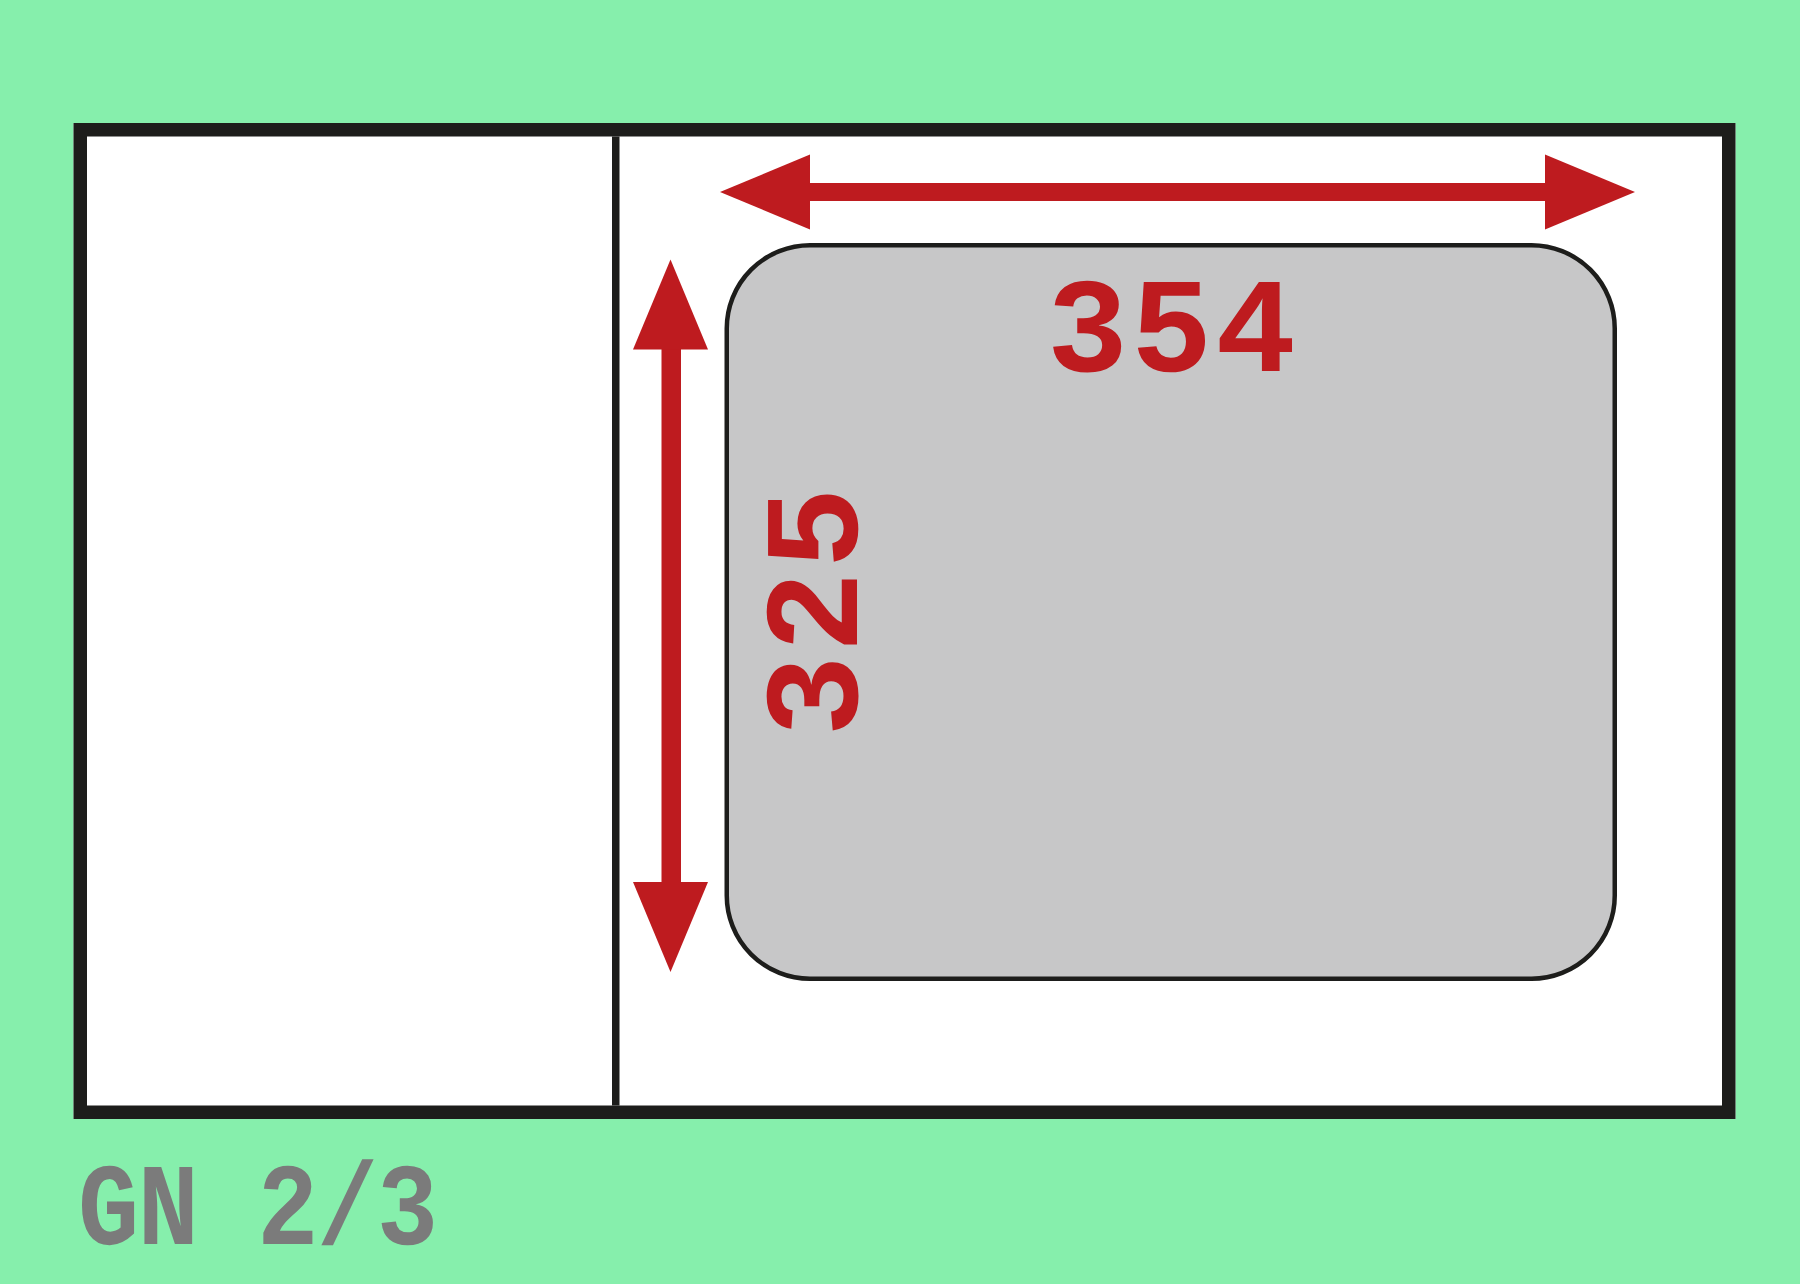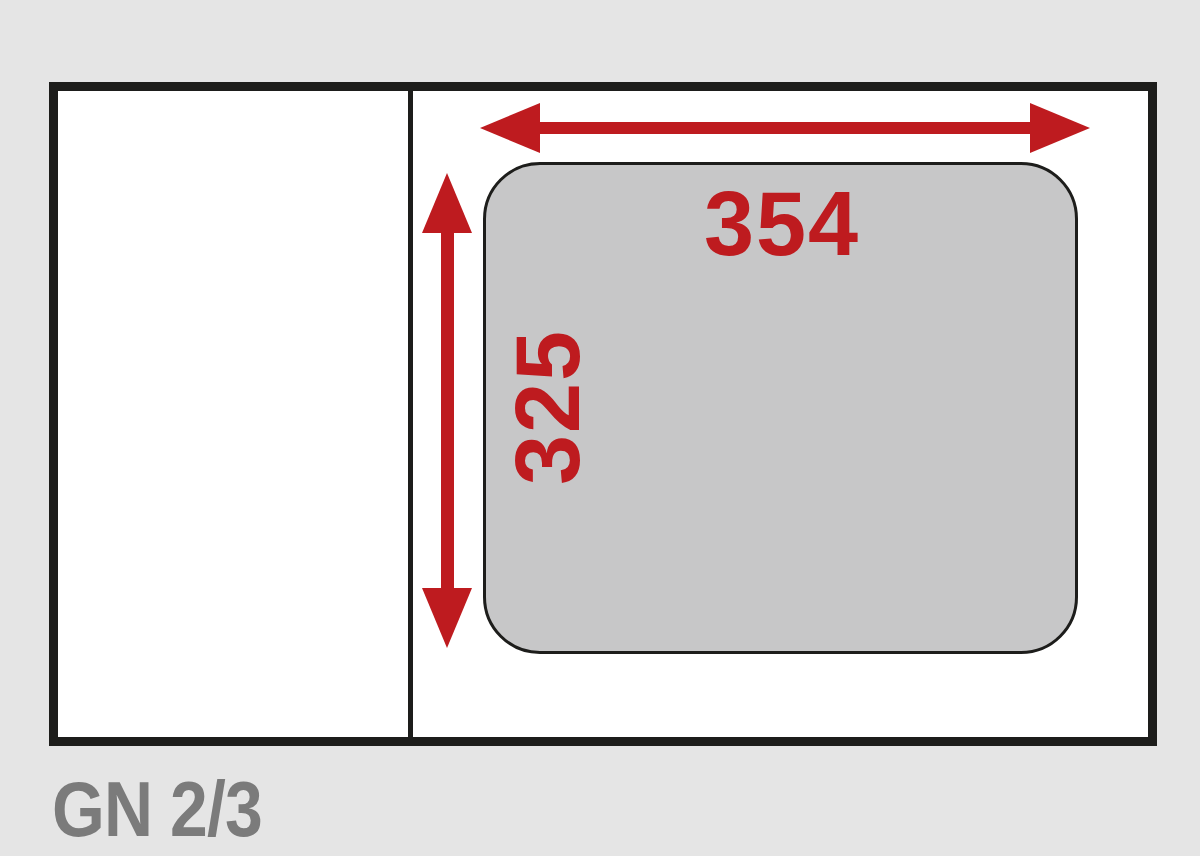--- a/index.html
+++ b/index.html
@@ -4,23 +4,23 @@
 <style>
   html, body {
     margin: 0;
     padding: 0;
     background: #ffffff;
   }
   .stage {
     position: relative;
     width: 1200px;
     height: 856px;
-    background: #e5e5e5;
+    background: #86efac;
     overflow: hidden;
-    font-family: Liberation Sans, sans-serif;
+    font-family: Liberation Mono, monospace;
   }
   
   .frame {
     position: absolute;
     left: 49px;
     top: 82px;
     width: 1108px;
     height: 664px;
     box-sizing: border-box;
     border: 9px solid #1d1d1b;

